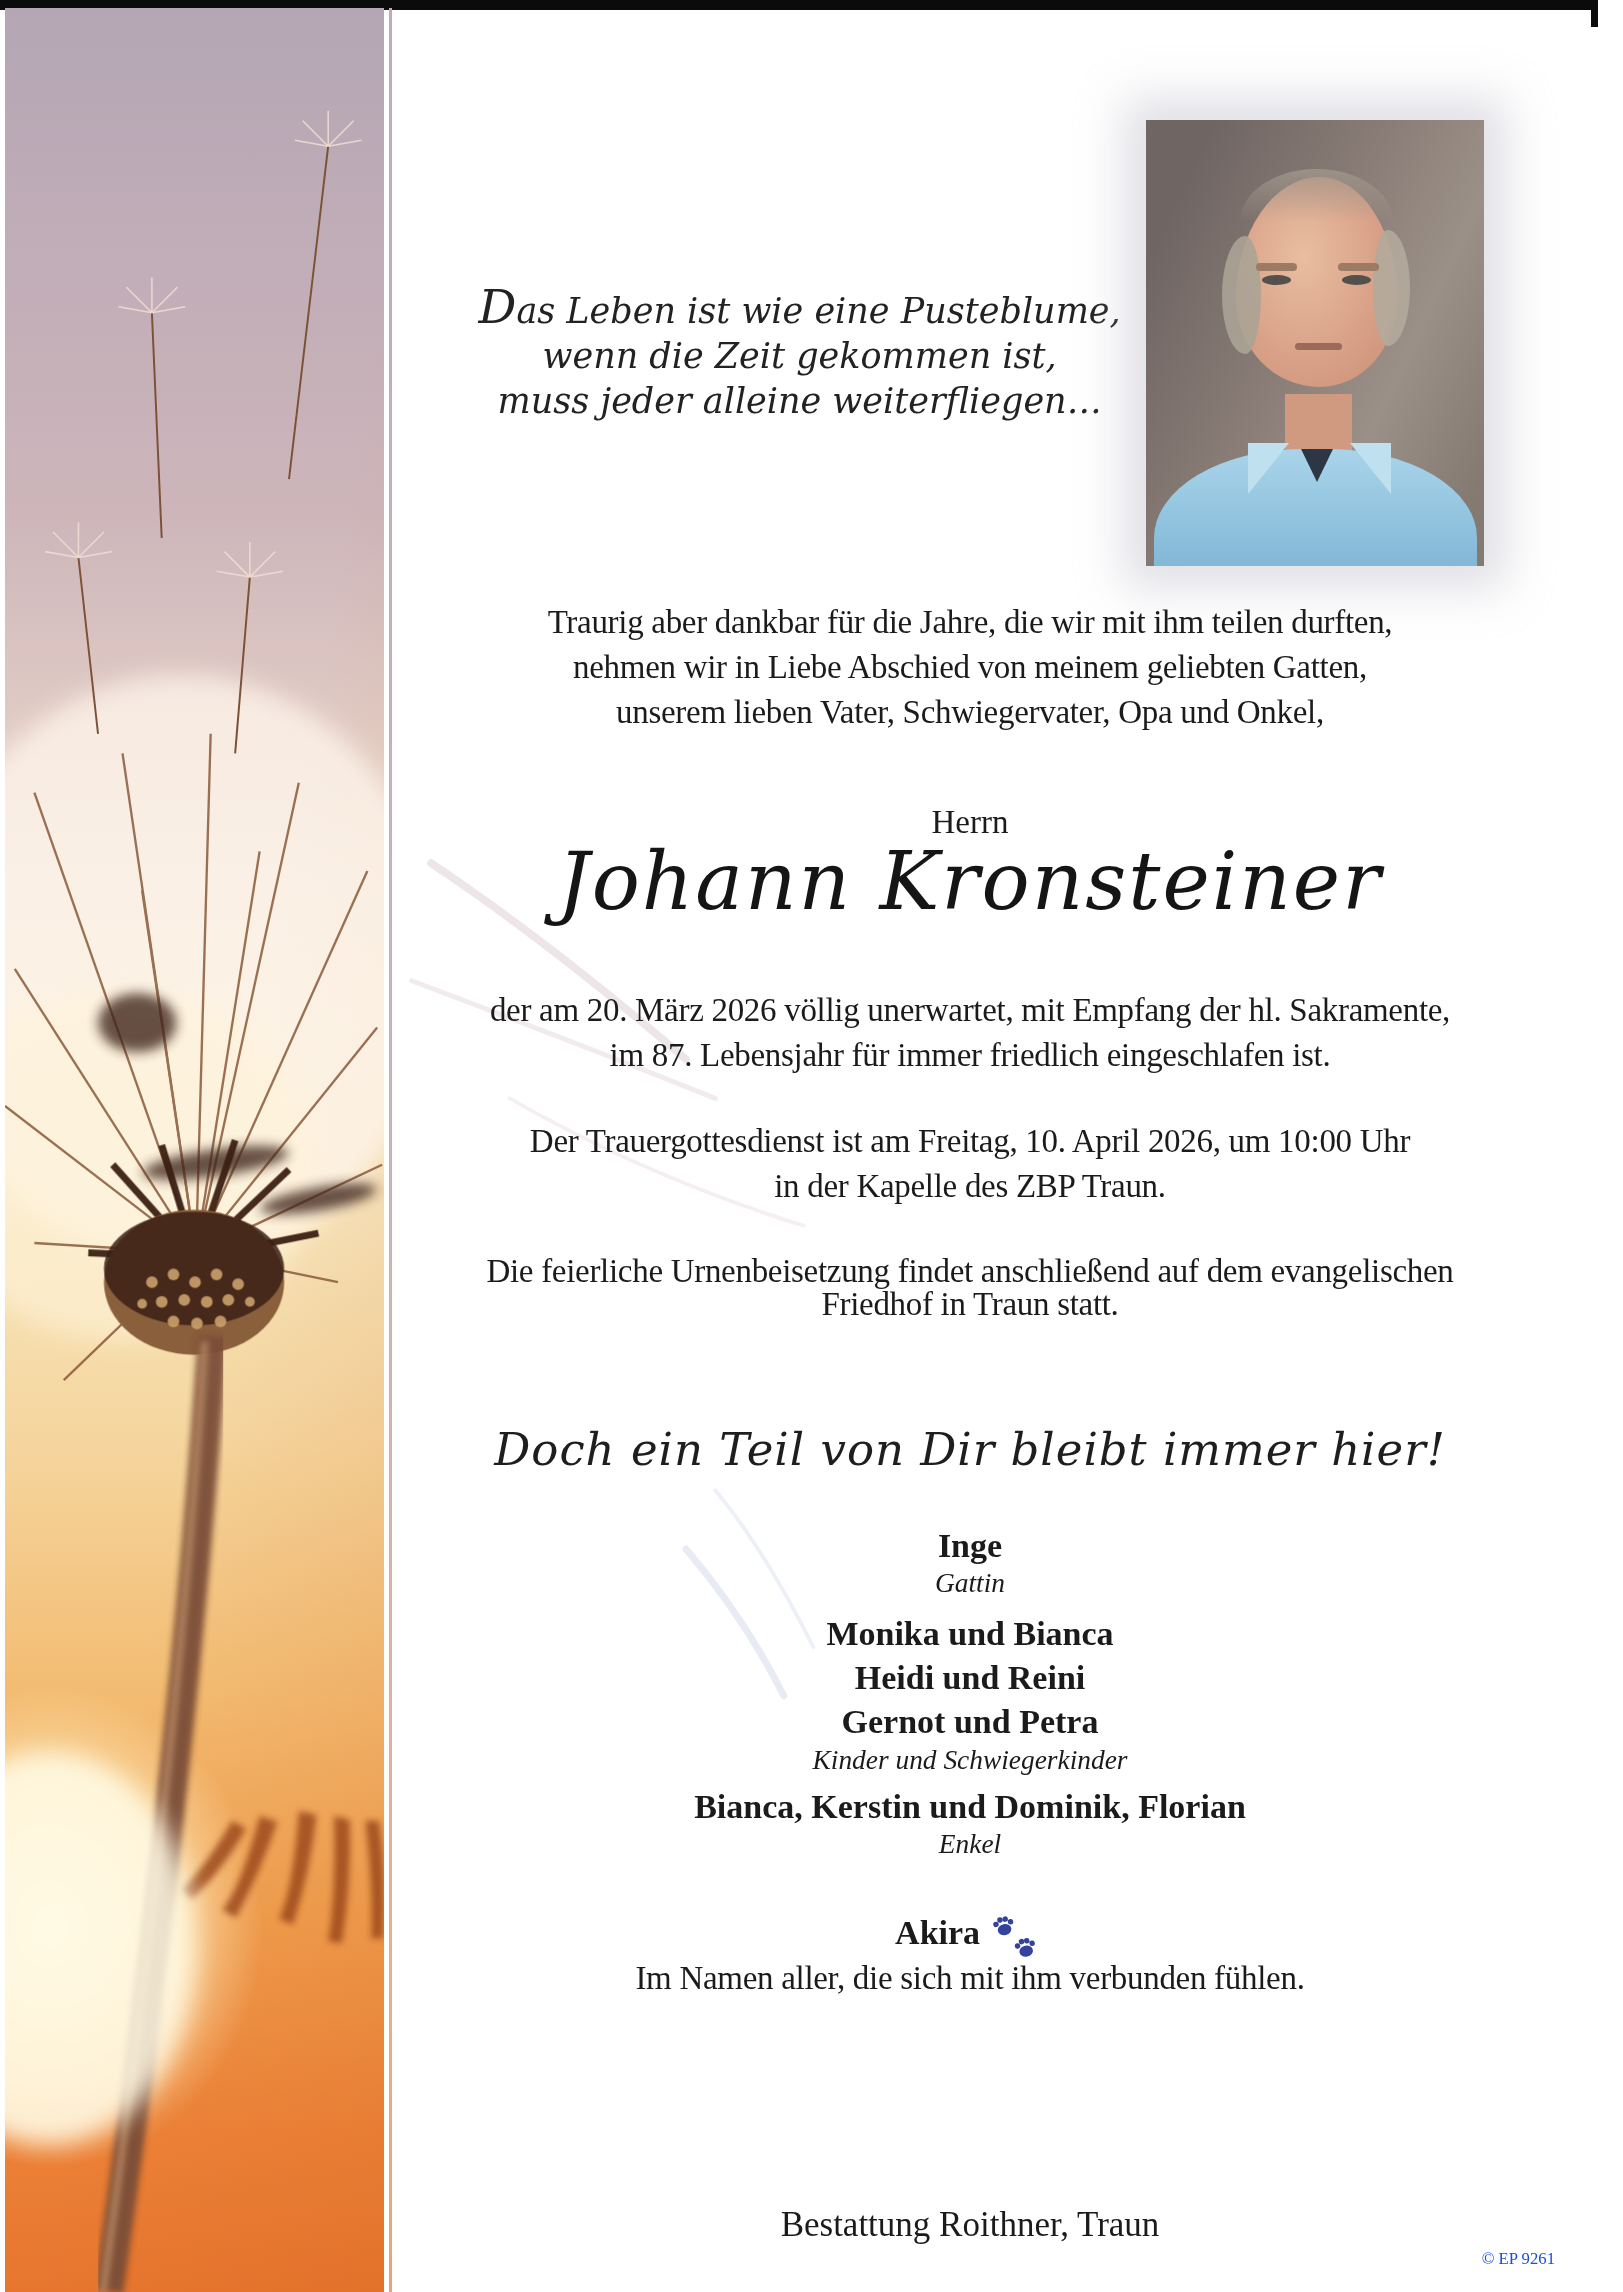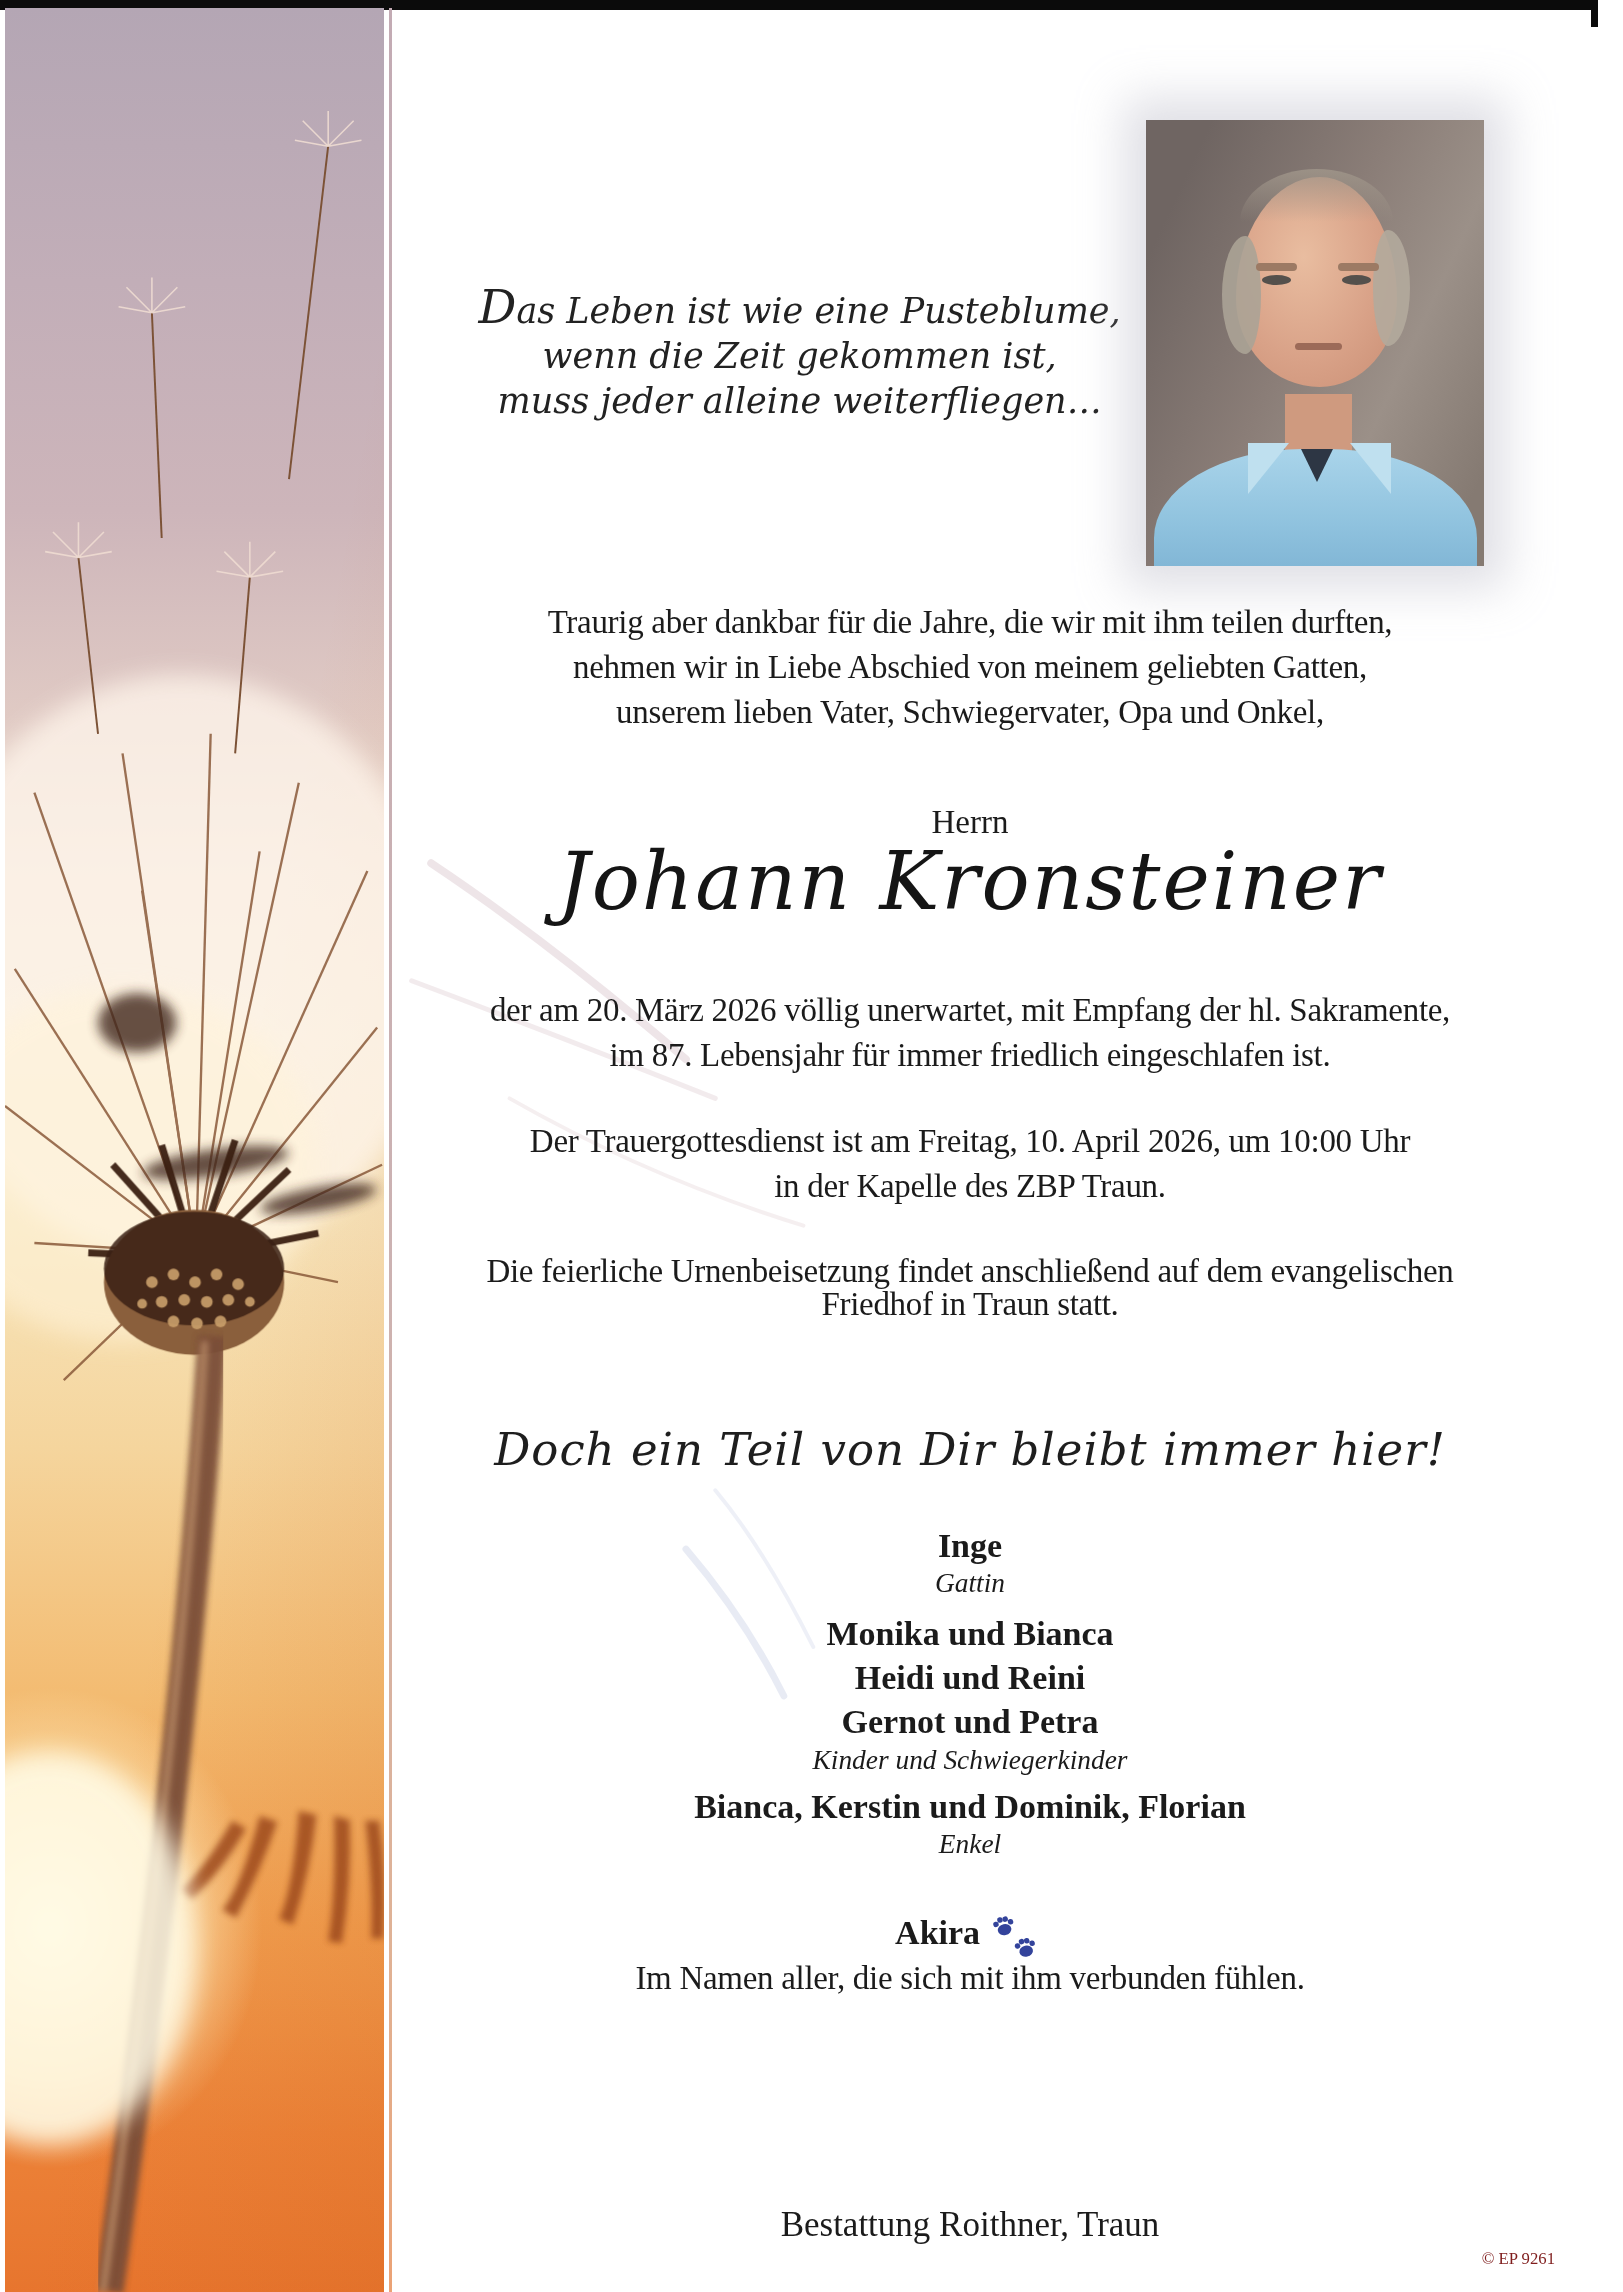--- a/index.html
+++ b/index.html
@@ -49,21 +49,21 @@
   }
   .script-line{
     font-family:"DejaVu Serif", serif;font-style:italic;
     font-size:45px;letter-spacing:1px;color:#1e1e1e;
   }
   .bold-name{font-weight:bold;font-size:34px;}
   .relation{font-size:27.4px;font-style:italic;}
   .footer-line{font-size:35px;}
   .copyright{
     position:absolute;right:43px;top:2249px;
-    font-size:16.7px;color:#7f1d1d;white-space:nowrap;
+    font-size:16.7px;color:#1d4ed8;white-space:nowrap;
   }
   
   .portrait{
     position:absolute;left:753px;top:120px;width:338px;height:446px;
     background:linear-gradient(115deg,#6f6562 12%,#8a7d77 45%,#9b9088 68%,#857a72 92%);
     box-shadow:0 0 44px 21.6px rgba(185,185,198,0.45);
     overflow:hidden;
   }
   .portrait .neck{position:absolute;left:139px;top:274px;width:67px;height:88px;background:#cf9a7f;}
   .portrait .head{

